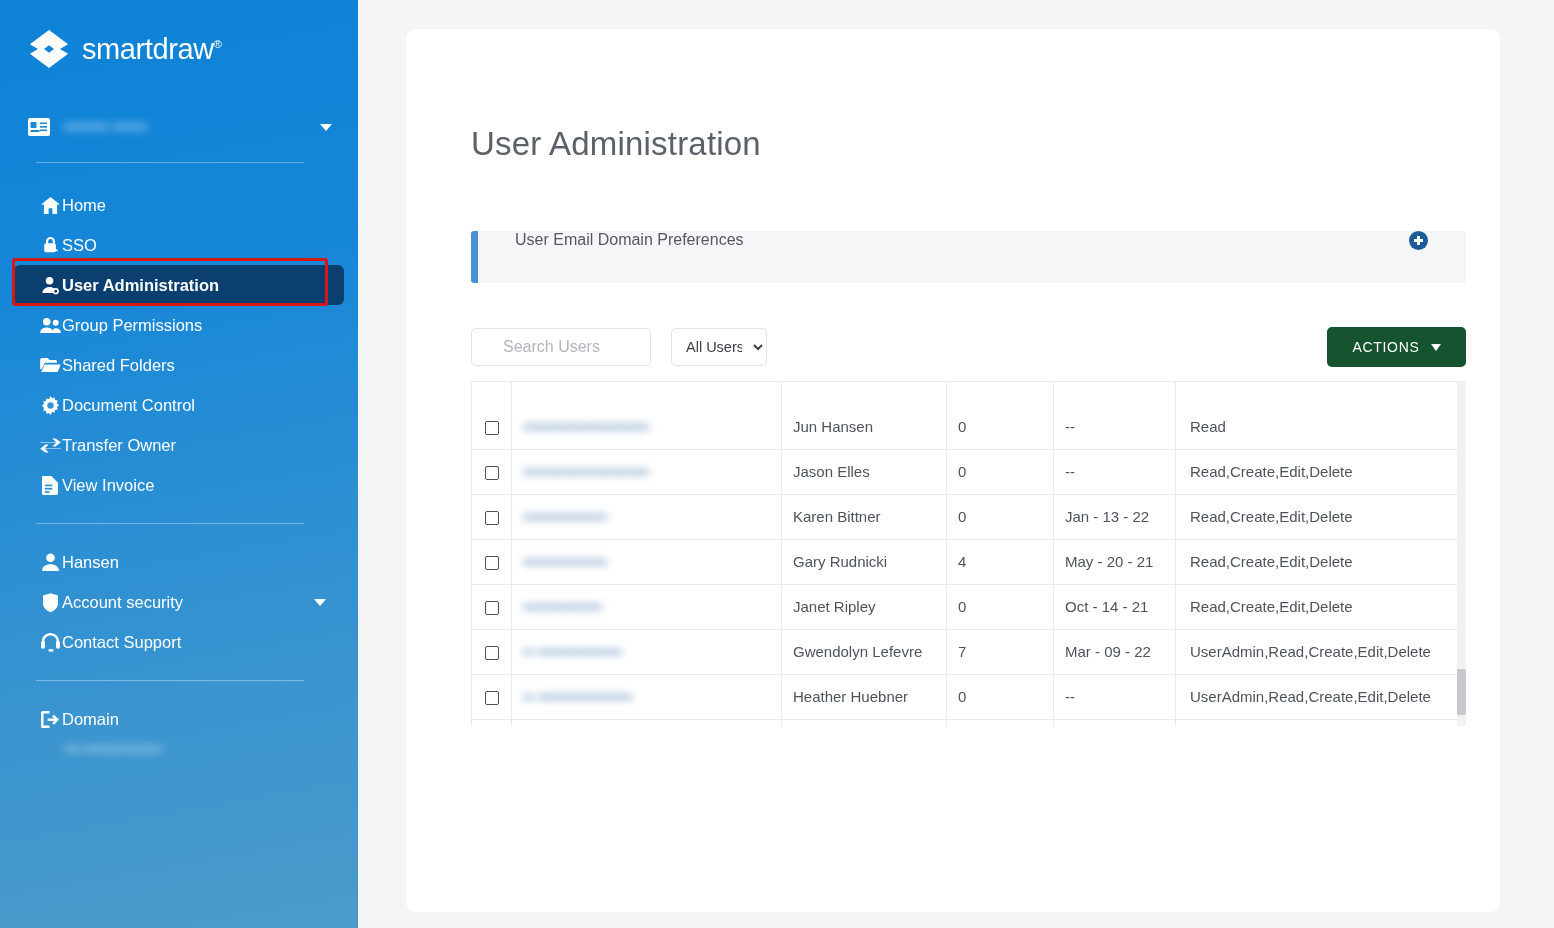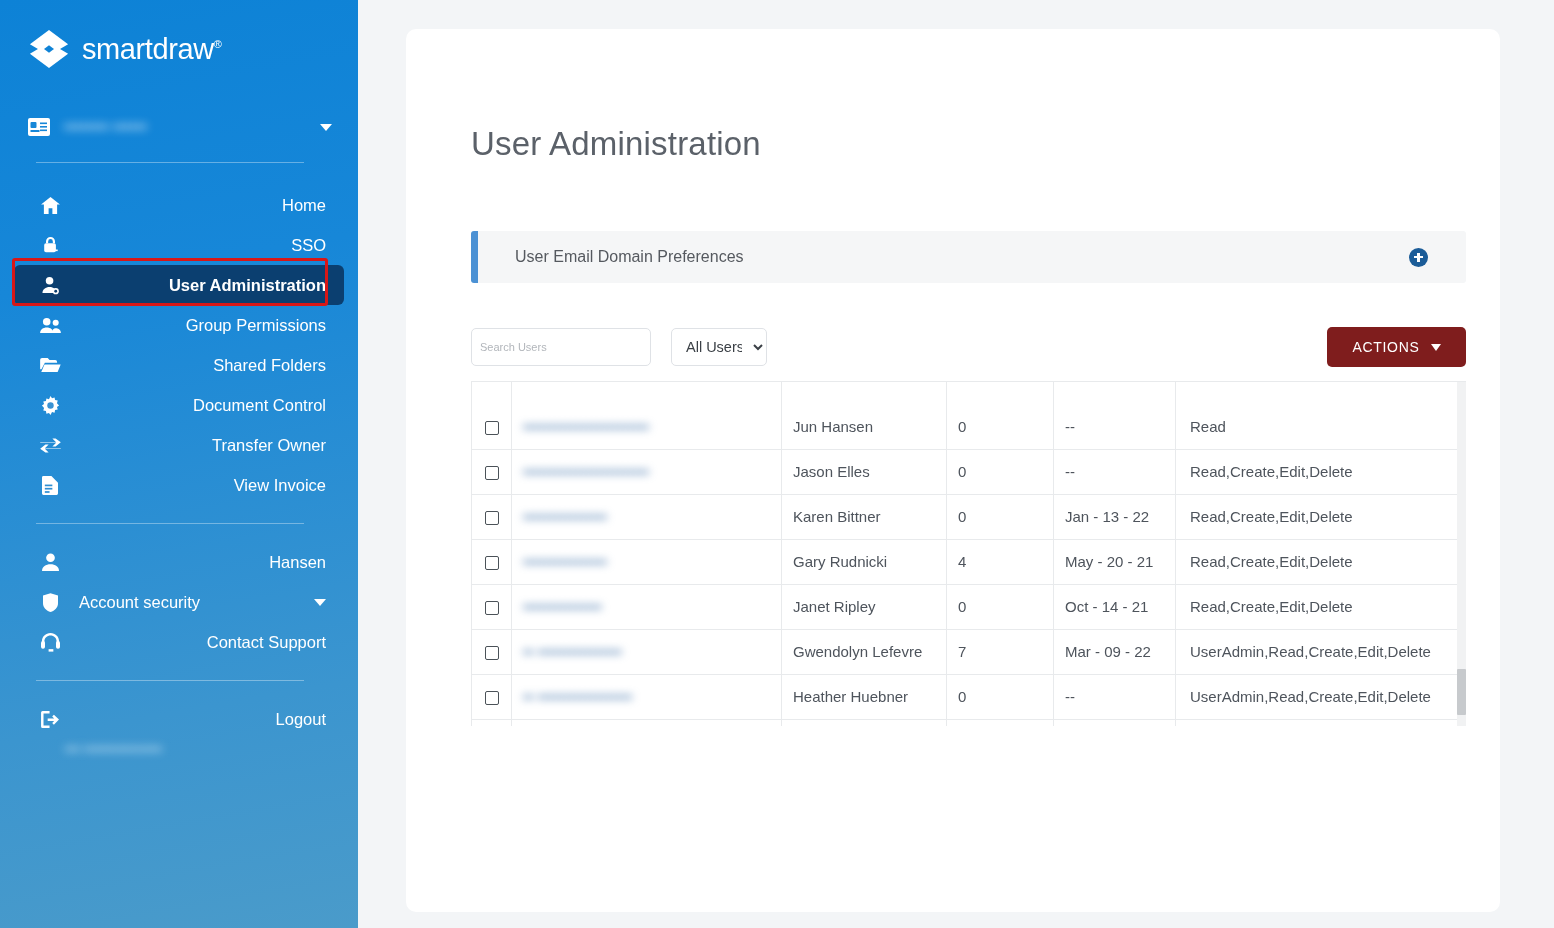--- a/index.html
+++ b/index.html
@@ -38,23 +38,23 @@
   }
   .caret-down {
     width: 0; height: 0; flex: 0 0 10px;
     border-left: 6px solid transparent; border-right: 6px solid transparent;
     border-top: 7px solid #ffffff;
   }
   .divider { height: 1px; background: rgba(255,255,255,.35); margin: 20px 54px 0 36px; }
 
   .nav { margin-top: 22px; }
   .nav-item {
-    display: flex; align-items: center; gap: 17px;
+    display: flex; align-items: center; 
     height: 40px; padding: 0 18px 0 24px; margin: 0 14px;
-    border-radius: 6px; cursor: pointer; position: relative; justify-content: space-between;
+    border-radius: 6px; cursor: pointer; position: relative;
   }
   .nav-item .ico { width: 24px; flex: 0 0 24px; display: flex; align-items: center; justify-content: center; }
   .nav-item .lbl { font-size: 16.5px; color: #ffffff; white-space: nowrap; }
   .nav-item.active { background: #0b3f70; }
   .nav-item.active .lbl { font-weight: bold; }
   .nav-item .caret-down { margin-left: auto; border-top-color: #fff; }
 
   .nav-divider { height: 1px; background: rgba(255,255,255,.35); margin: 18px 54px 18px 36px; }
 
   .logout-sub {
@@ -78,56 +78,56 @@
     background: #ffffff; border-radius: 10px;
   }
   .page-title {
     font-size: 33px; font-weight: 400; color: #5b6169;
     padding: 96px 0 0 65px; letter-spacing: .2px;
   }
 
   .pref-panel {
     margin: 68px 34px 0 65px; height: 52px;
     background: #f5f6f7; border-left: 7px solid #4b91d4;
-    border-radius: 3px; display: flex; align-items: center;
+    border-radius: 3px; display: flex; align-items: flex-start;
   }
   .pref-label { font-size: 16px; color: #55595f; padding-left: 37px; flex: 1; }
   .plus-icon {
     width: 19px; height: 19px; border-radius: 50%;
     background: #1b5c98; margin-right: 38px;
     display: flex; align-items: center; justify-content: center;
     position: relative; cursor: pointer; flex: 0 0 19px;
   }
   .plus-icon:before, .plus-icon:after {
     content: ""; position: absolute; background: #fff;
   }
   .plus-icon:before { width: 9px; height: 2.6px; }
   .plus-icon:after { width: 2.6px; height: 9px; }
 
   .toolbar {
     display: flex; align-items: center;
     margin: 44px 34px 0 65px; height: 40px;
   }
   .search-input {
     width: 180px; height: 38px; border: 1px solid #dfe2e6;
-    border-radius: 5px; padding: 0 8px; font-size: 11px;
+    border-radius: 5px; padding: 0 31px; font-size: 16px;
     color: #444; background: #fff; outline: none;
     font-family: "Liberation Sans", sans-serif;
   }
   .search-input::placeholder { color: #b2b6bb; }
   .filter-select {
     margin-left: 20px; width: 96px; height: 38px;
     border: 1px solid #dfe2e6; border-radius: 5px;
     background: #fff; font-size: 14.5px; color: #3b4046;
     padding: 0 8px 0 10px; outline: none; cursor: pointer;
     font-family: "Liberation Sans", sans-serif;
   }
   .actions-btn {
     margin-left: auto; height: 40px; min-width: 139px;
-    background: #7f1d1d; border: none; border-radius: 5px;
+    background: #14532d; border: none; border-radius: 5px;
     color: #fff; font-size: 14px; letter-spacing: .7px;
     display: flex; align-items: center; justify-content: center; gap: 11px;
     cursor: pointer; font-family: "Liberation Sans", sans-serif;
   }
   .actions-btn .caret-down {
     border-left: 5.5px solid transparent; border-right: 5.5px solid transparent;
     border-top: 7px solid #fff;
   }
 
   
@@ -337,21 +337,21 @@
 
     <div class="nav-divider"></div>
 
     <div class="nav-item">
       <span class="ico">
         <svg viewBox="0 0 20 18" width="19" height="17" fill="#fff">
           <path d="M0 1.6A1.6 1.6 0 011.6 0H9v2.6H2.6v12.8H9V18H1.6A1.6 1.6 0 010 16.4z"></path>
           <path d="M13.6 4L11.8 5.8 13.9 8H7v2.6h6.9l-2.1 2.1 1.8 1.8L19 9z"></path>
         </svg>
       </span>
-      <span class="lbl">Logout</span>
+      <span class="lbl">Domain</span>
     </div>
     <div class="logout-sub">••• ••••••••••••••••</div>
 
     <div class="annot-box"></div>
   </aside>
 
   <main class="main">
     <section class="card">
 
       <h1 class="page-title">User Administration</h1>

